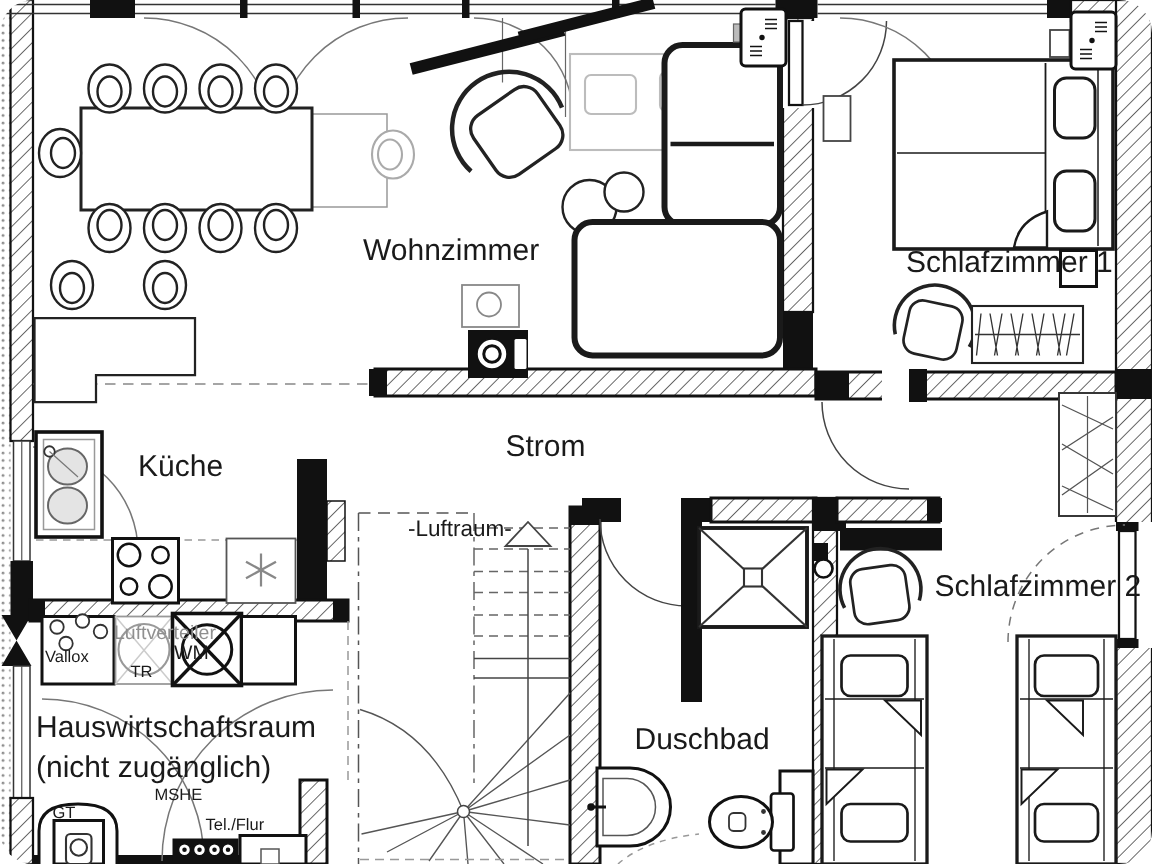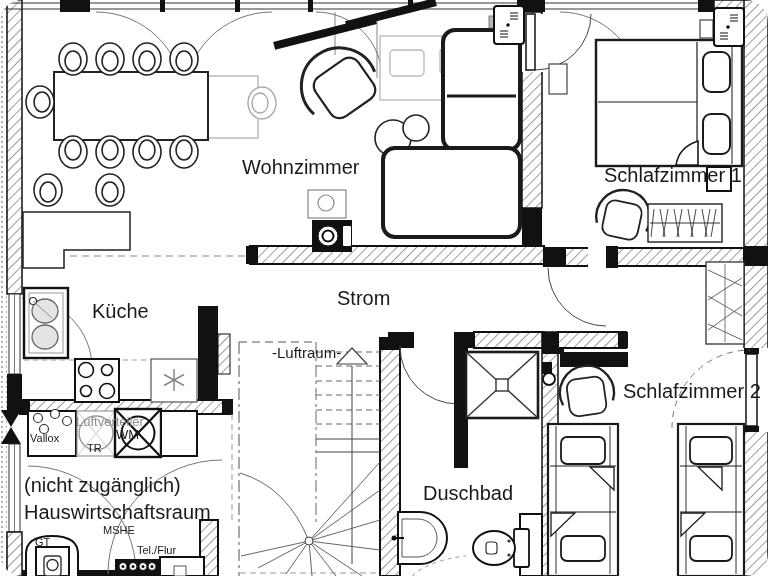--- a/index.html
+++ b/index.html
@@ -391,22 +391,22 @@
 </svg>
 
   <div class="lbl" style="left:242px;top:156px;">Wohnzimmer</div>
   <div class="lbl" style="left:592px;top:164px;margin-left:12px;">Schlafzimmer 1</div>
   <div class="lbl" style="left:92px;top:300px;">Küche</div>
   <div class="lbl" style="left:337px;top:287px;">Strom</div>
   <div class="lbl mid" style="left:240px;top:344px;margin-left:32px;">-Luftraum-</div>
   <div class="lbl" style="left:423px;top:482px;">Duschbad</div>
   <div class="lbl" style="left:607px;top:380px;margin-left:16px;">Schlafzimmer 2</div>
   <div class="lbl twoline" style="left:24px;top:472px;">
+    <div>Hauswirtschaftsraum</div>
     <div>(nicht zugänglich)</div>
-    <div>Hauswirtschaftsraum</div>
   </div>
   <div class="lbl small" style="left:30px;top:432px;">Vallox</div>
   <div class="lbl tiny gray" style="left:76px;top:414px;">Luftverteiler</div>
   <div class="lbl small" style="left:87px;top:442px;">TR</div>
   <div class="lbl tiny" style="left:116px;top:427px;">WM</div>
   <div class="lbl small" style="left:35px;top:536px;text-align:center;">GT</div>
   <div class="lbl small" style="left:103px;top:524px;">MSHE</div>
   <div class="lbl small" style="left:137px;top:544px;">Tel./Flur</div>
 </div>
 

